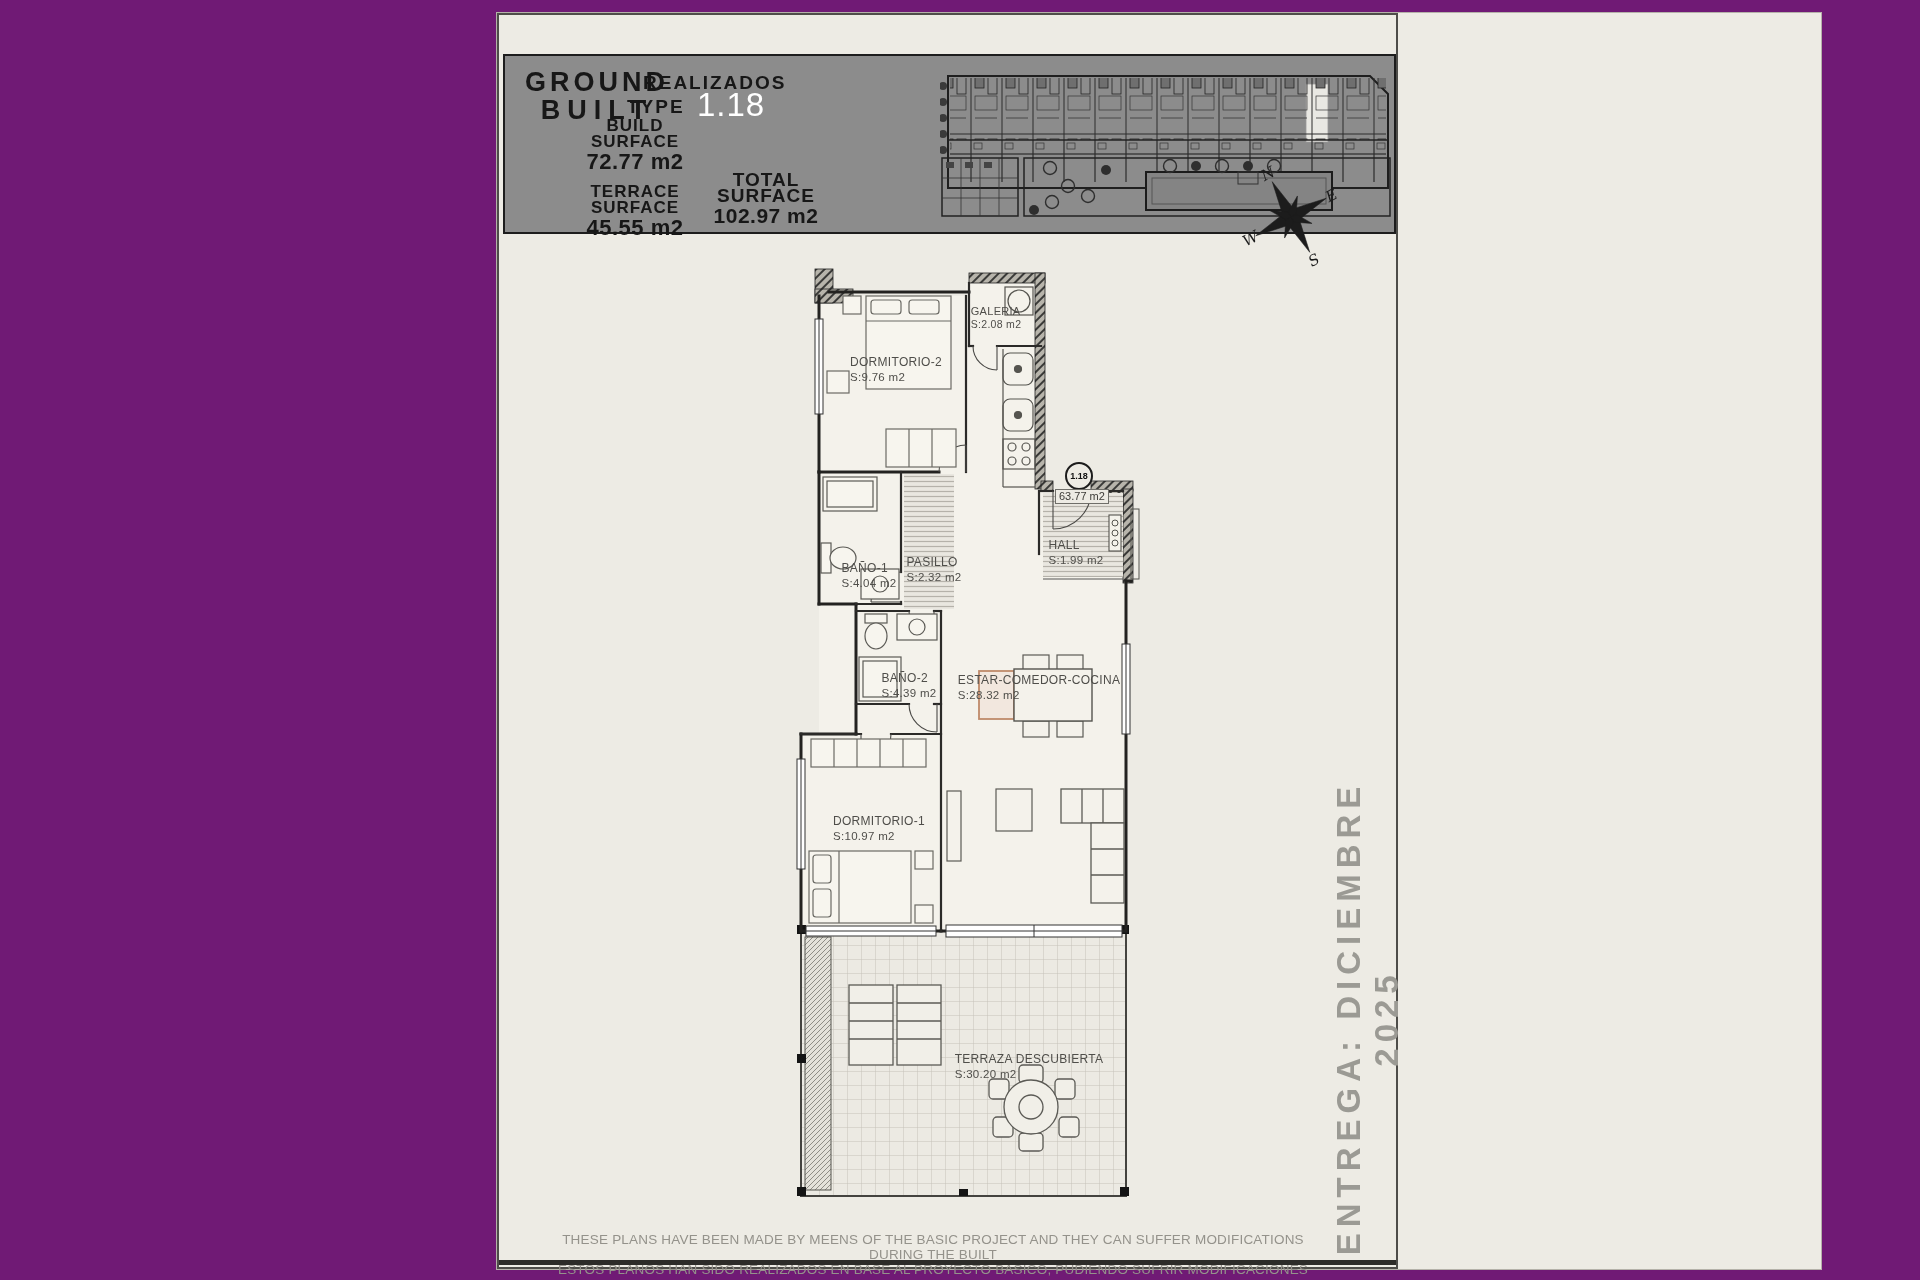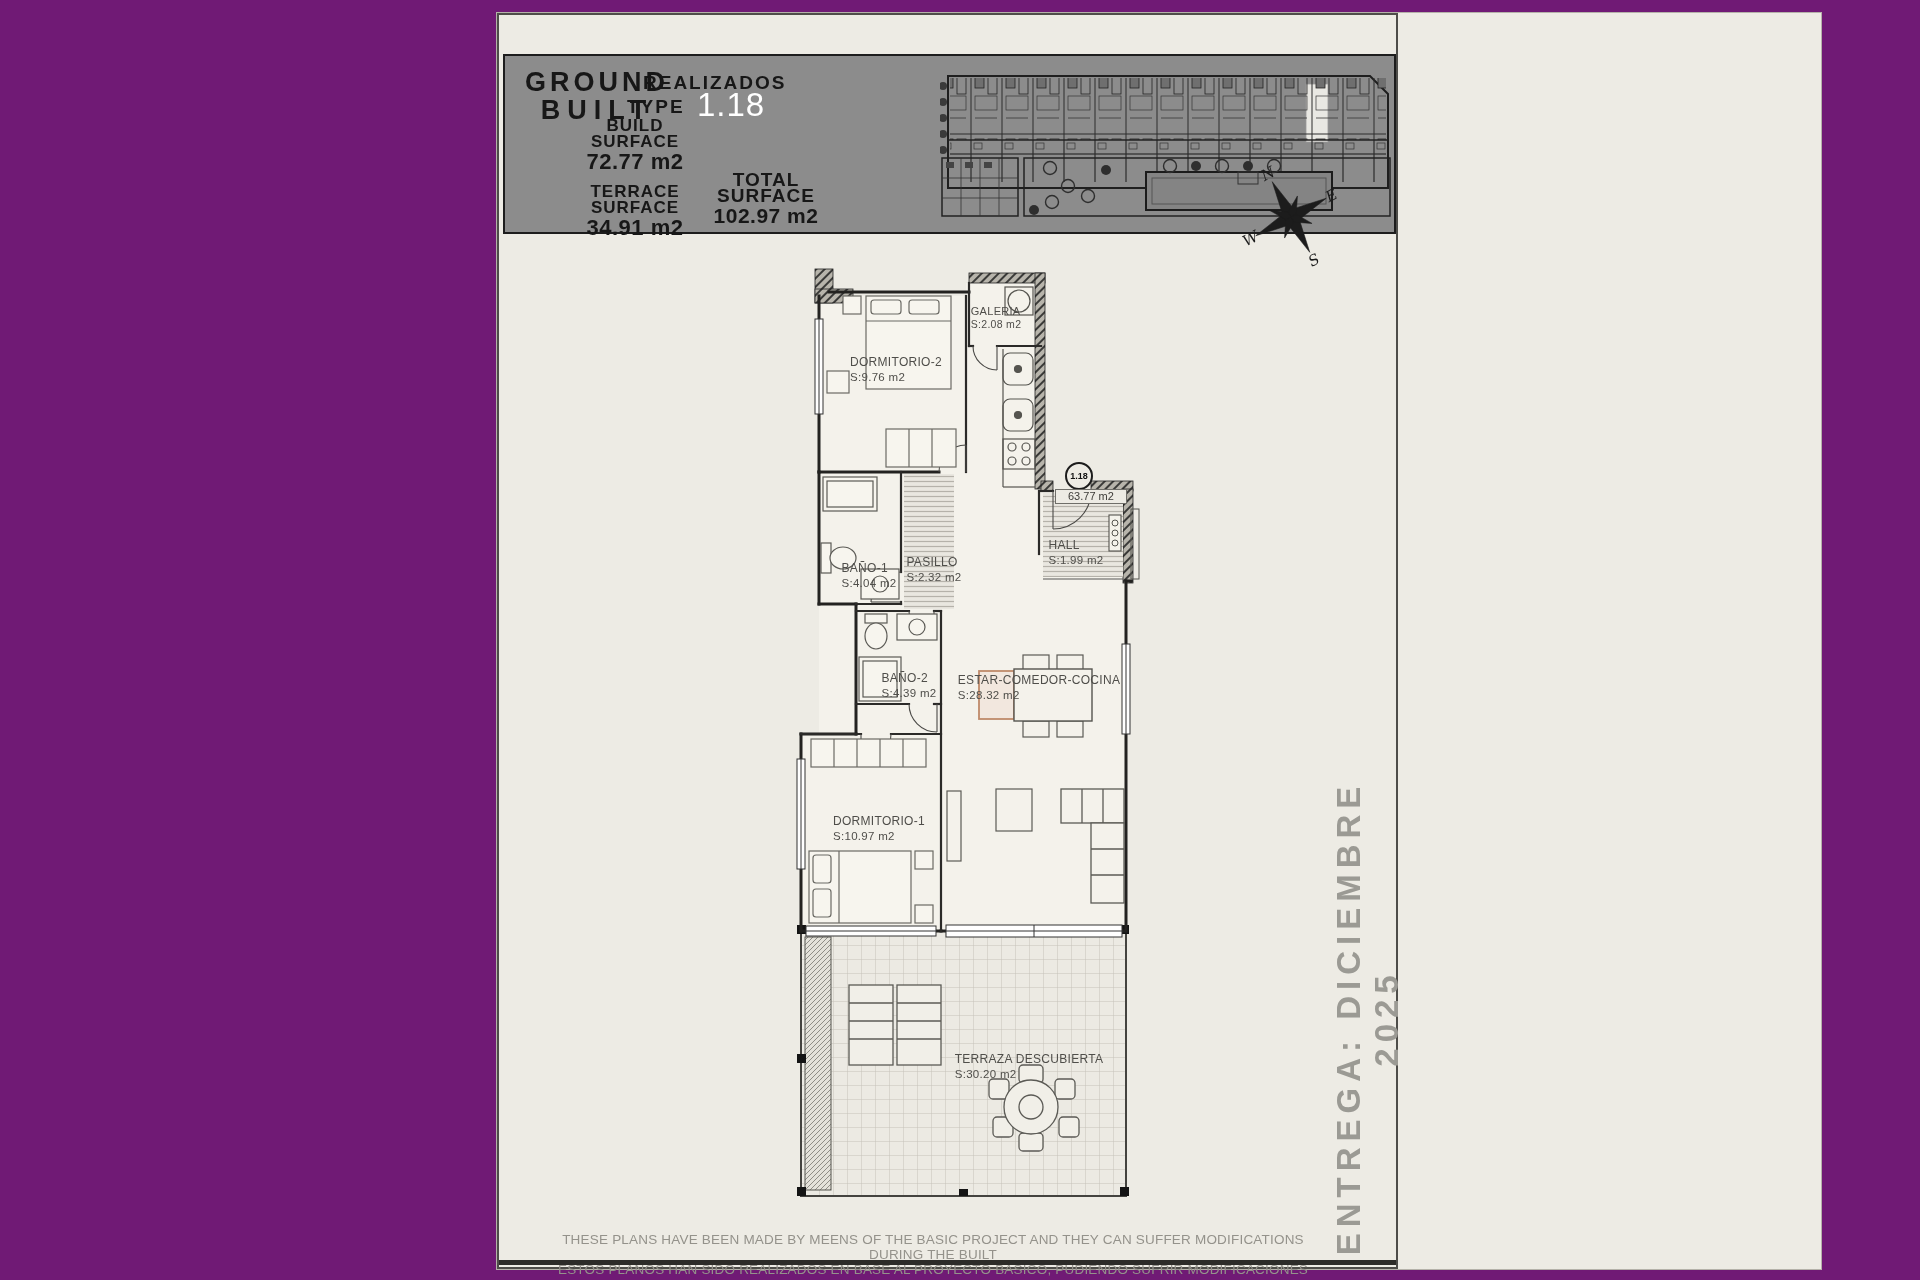--- a/index.html
+++ b/index.html
@@ -24,21 +24,21 @@
   .total{left:182px;top:116px;width:158px;font-weight:bold;}
   .siteplan{position:absolute;left:435px;top:14px;width:455px;height:148px;}
   
   .compass{position:absolute;left:744px;top:148px;width:100px;height:112px;}
   .compass text{font-family:"DejaVu Serif",serif;font-style:italic;font-size:15px;fill:#1c1c1c;}
   
   .plan-svg{position:absolute;left:294px;top:246px;width:350px;height:950px;}
   .rlabel{position:absolute;transform:translate(-50%,-50%);text-align:left;color:#4f4e4a;font-size:12px;line-height:1.22;letter-spacing:.3px;white-space:nowrap;}
   .rlabel .area{font-size:11.5px;}
   .badge{position:absolute;left:568px;top:449px;width:24px;height:24px;border:2px solid #1c1c1c;border-radius:50%;font-size:9px;line-height:24px;font-weight:bold;text-align:center;color:#111;}
-  .usable{position:absolute;left:558px;top:476px;border:1px solid #6f6e69;background:#edebe4;font-size:11px;line-height:13px;padding:0 12px;color:#3d3c38;white-space:nowrap;}
+  .usable{position:absolute;left:558px;top:476px;border:1px solid #6f6e69;background:#edebe4;font-size:11px;line-height:13px;padding:0 3px;color:#3d3c38;white-space:nowrap;}
   
   .entrega{position:absolute;left:594px;top:984px;width:520px;height:42px;transform:rotate(-90deg);text-align:center;font-weight:bold;font-size:33px;letter-spacing:6px;color:#9b9a94;}
   .disc{position:absolute;left:36px;top:1219px;width:800px;text-align:center;color:#94928b;font-size:13.5px;line-height:15px;letter-spacing:.2px;}
 </style>
 </head>
 <body>
 
 <div class="stage">
   <div class="sheet">
 
@@ -51,21 +51,21 @@
         <div class="l2">BUILT</div>
       </div>
 
       <div class="blk build">
         <div class="lbl">BUILD</div>
         <div class="lbl">SURFACE</div>
         <div class="val">72.77 m2</div>
         <div class="gap"></div>
         <div class="lbl">TERRACE</div>
         <div class="lbl">SURFACE</div>
-        <div class="val">34.91 m2</div>
+        <div class="val">45.55 m2</div>
       </div>
 
       <div class="blk apt-label">REALIZADOS</div>
       <div class="blk type-label">TYPE</div>
       <div class="blk type-value">1.18</div>
 
       <div class="blk total">
         <div class="lbl" style="font-size:19px">TOTAL</div>
         <div class="lbl" style="font-size:19px">SURFACE</div>
         <div class="val" style="font-size:21px">102.97 m2</div>

